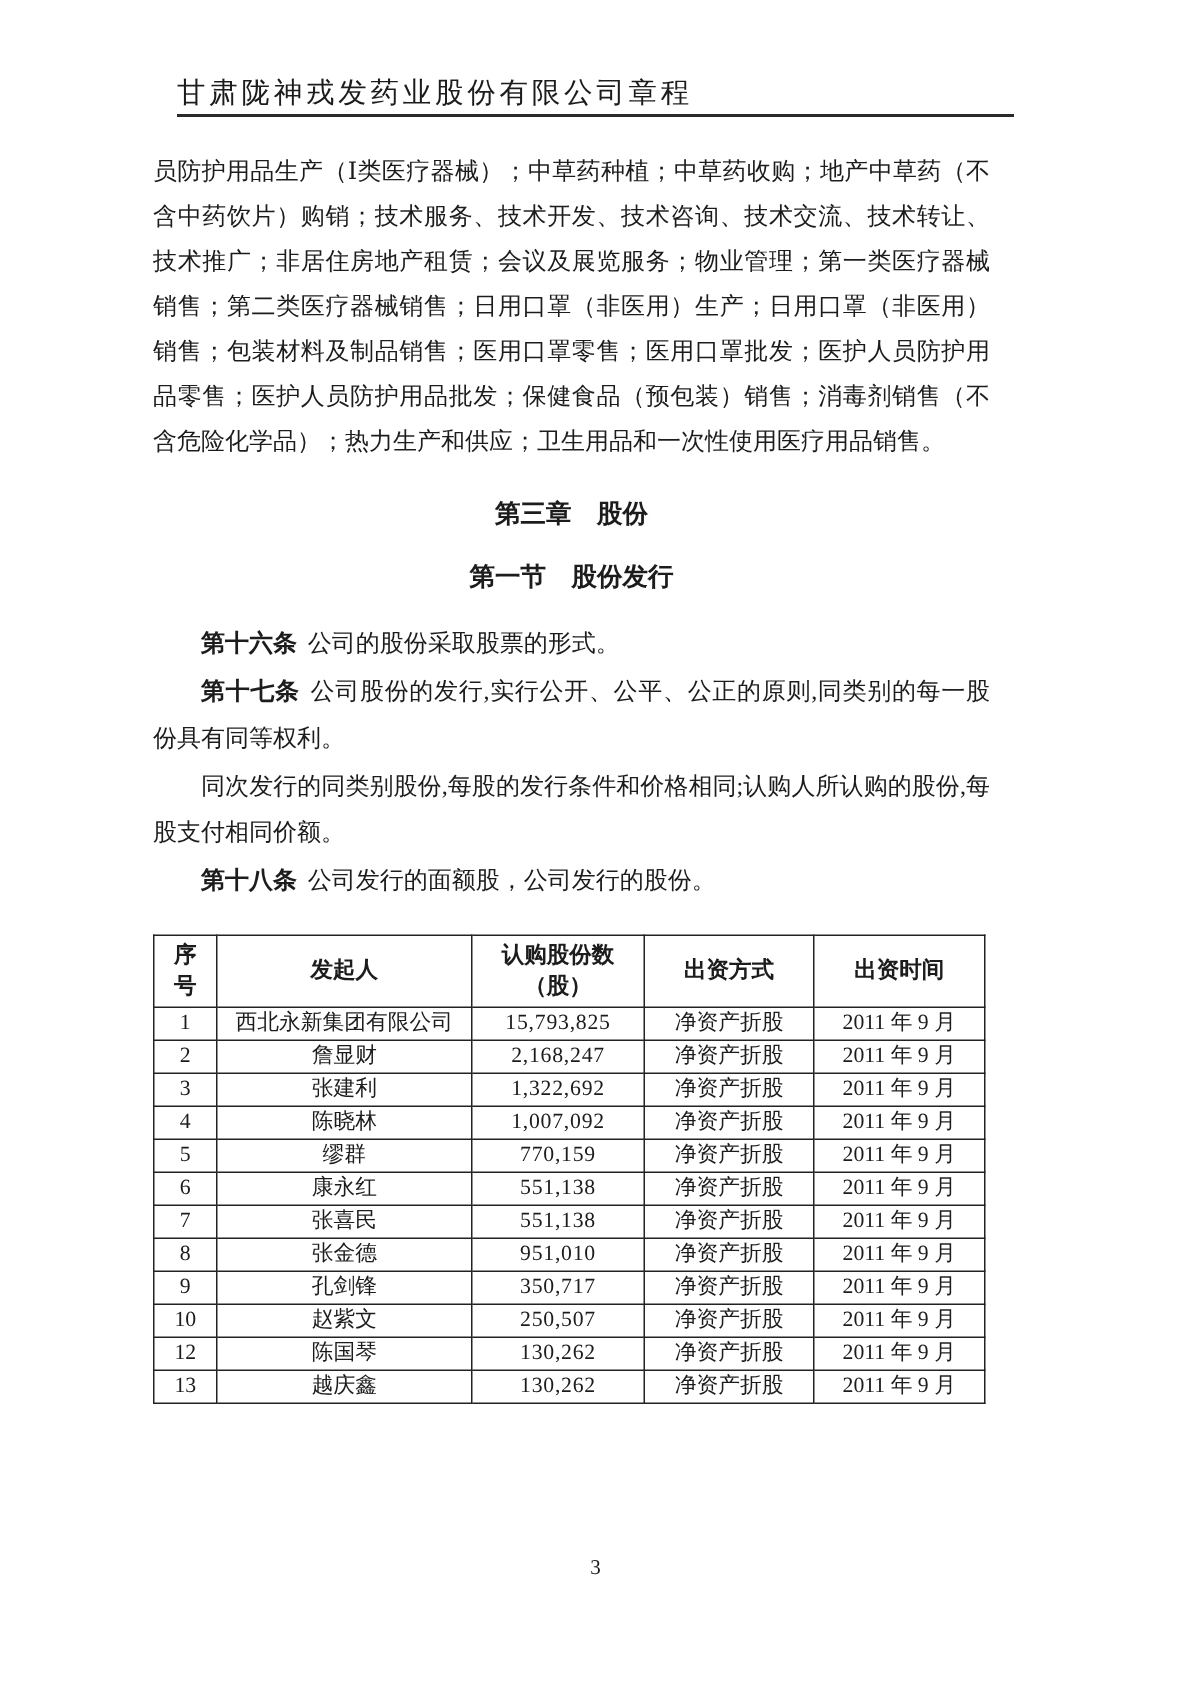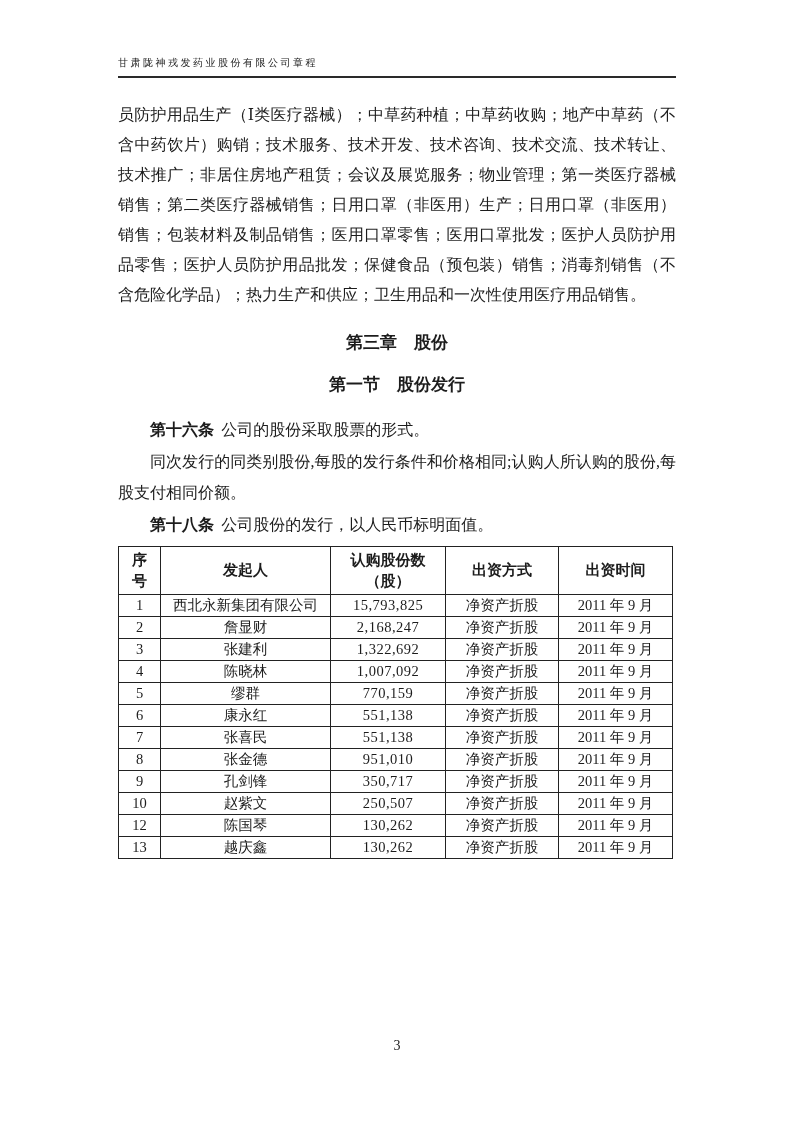--- a/index.html
+++ b/index.html
@@ -4,36 +4,36 @@
 <style>
   html,body{margin:0;padding:0;}
   body{
     width:794px;height:1122px;background:#ffffff;
     font-family:"Liberation Serif","DejaVu Serif",serif;
     color:#1c1c1c;
   }
   .page{position:relative;width:794px;height:1122px;background:#fff;overflow:hidden;}
   .doc-header{
     position:absolute;left:118px;width:558px;top:54px;
-    font-size:10px;letter-spacing:2.5px;line-height:18px;
+    font-size:19px;letter-spacing:2.5px;line-height:18px;
     border-bottom:2px solid #2a2a2a;padding-bottom:4px;
   }
-  .content{position:absolute;left:118px;width:558px;top:100px;}
+  .content{position:absolute;left:102px;width:558px;top:100px;}
   .para{margin:0;font-size:16px;text-align:justify;text-justify:inter-ideograph;}
   .cont{line-height:30px;}
   .art{line-height:31.5px;text-indent:2em;}
   .art-label{font-weight:bold;margin-right:0.45em;}
   .chapter,.section{
     margin:16px;text-align:center;font-size:17px;font-weight:bold;line-height:26px;
   }
   .chapter{margin-top:20px;}
   .section{margin-top:16px;}
   #articles{margin-top:14px;}
   table.founders{
-    margin-top:6px;width:554px;border-collapse:collapse;table-layout:fixed;
+    margin-top:20px;width:554px;border-collapse:collapse;table-layout:fixed;
     font-size:14.5px;
   }
   table.founders th,table.founders td{
     border:1px solid #222;padding:0;text-align:center;vertical-align:middle;
     overflow:hidden;
   }
   table.founders th{font-weight:bold;font-size:15px;height:47px;line-height:21px;padding:0 6px;}
   table.founders td{height:21px;line-height:21px;}
   td.num-cell{text-align:right;padding-right:9px;letter-spacing:0.5px;}
   .pagenum{
@@ -53,22 +53,23 @@
   <div class="content">
 
     <p class="para cont">员防护用品生产（Ⅰ类医疗器械）；中草药种植；中草药收购；地产中草药（不含中药饮片）购销；技术服务、技术开发、技术咨询、技术交流、技术转让、技术推广；非居住房地产租赁；会议及展览服务；物业管理；第一类医疗器械销售；第二类医疗器械销售；日用口罩（非医用）生产；日用口罩（非医用）销售；包装材料及制品销售；医用口罩零售；医用口罩批发；医护人员防护用品零售；医护人员防护用品批发；保健食品（预包装）销售；消毒剂销售（不含危险化学品）；热力生产和供应；卫生用品和一次性使用医疗用品销售。</p>
 
     <h2 class="chapter">第三章　股份</h2>
 
     <h3 class="section">第一节　股份发行</h3>
 
     <div id="articles">
         <p class="para art"><b class="art-label">第十六条</b><span>公司的股份采取股票的形式。</span></p>
+        <p class="para art"><b class="art-label">第十七条</b><span>公司股份的发行,实行公开、公平、公正的原则,同类别的每一股份具有同等权利。</span></p>
         <p class="para art"><span>同次发行的同类别股份,每股的发行条件和价格相同;认购人所认购的股份,每股支付相同价额。</span></p>
-        <p class="para art"><b class="art-label">第十八条</b><span>公司股份的发行，以人民币标明面值。</span></p>
+        <p class="para art"><b class="art-label">第十八条</b><span>公司发行的面额股，公司发行的股份。</span></p>
       </div>
 
     <table class="founders">
       <colgroup>
         <col style="width:42px">
           <col style="width:170px">
           <col style="width:115px">
         <col style="width:113px">
           <col style="width:114px">
       </colgroup>

